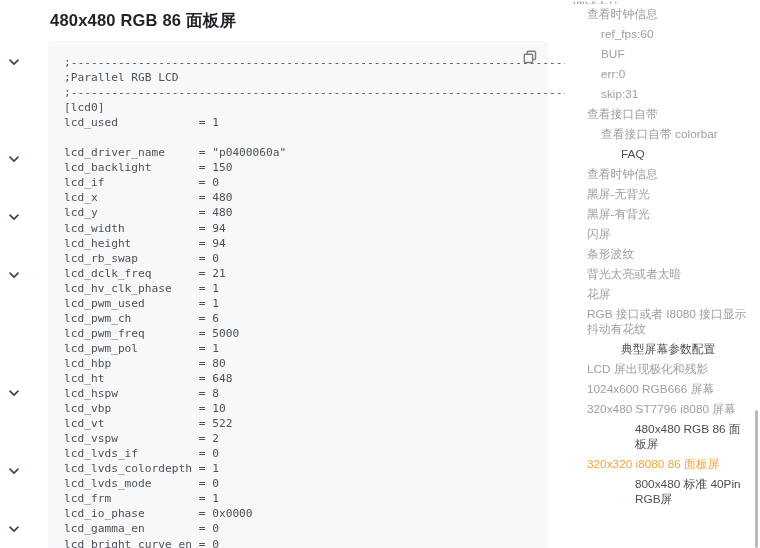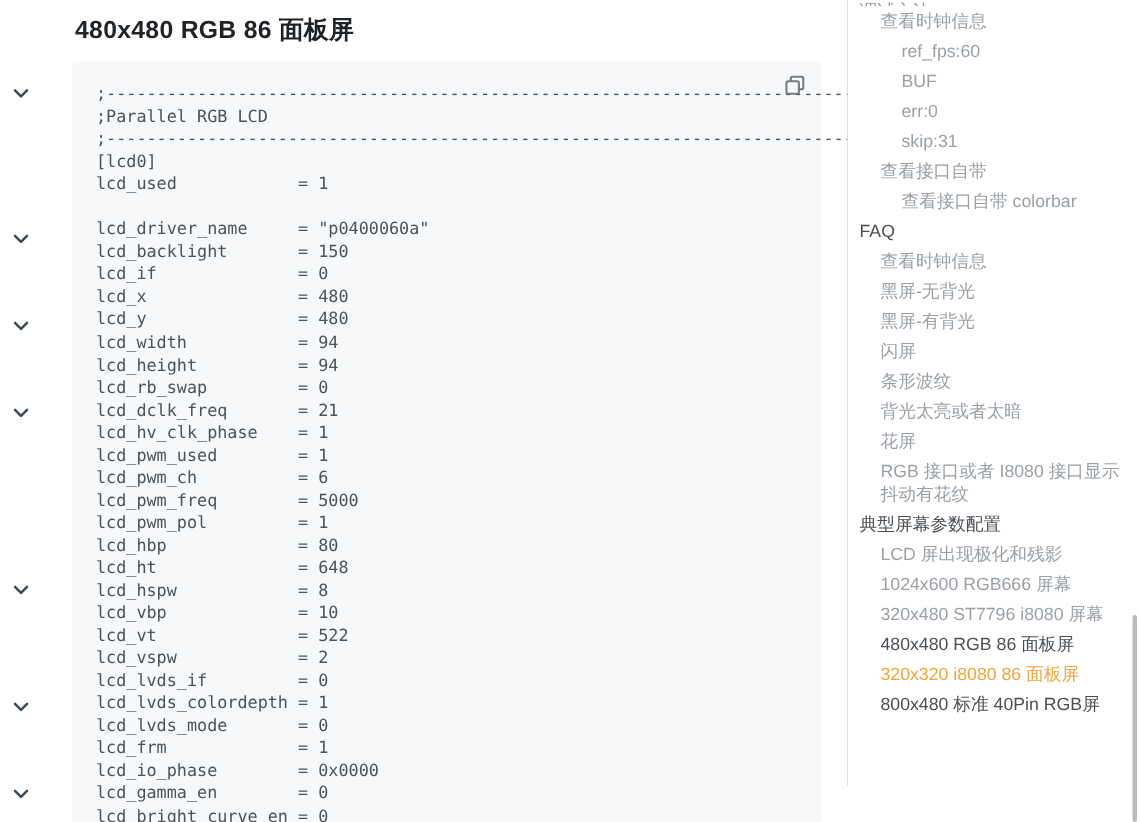--- a/index.html
+++ b/index.html
@@ -109,21 +109,21 @@
     color: #9aa0a6;
     line-height: 15px;
     padding: 2.5px 10px 2.5px 0;
     cursor: pointer;
     white-space: normal;
   }
   .rn-lv0 { padding-left: 8px;  color: #8d9399; }
   .rn-lv1 { padding-left: 22px; }
   .rn-lv2 { padding-left: 36px; }
   .rn-item.active { color: #f3a33c; }
-  .rn-item.dark { color: #4a4f55; }
+  .rn-item.dark { color: #4a4f55; margin-left: 48px; }
   .rn-item.clip-top {
     height: 4px;
     overflow: hidden;
     padding-top: 0; padding-bottom: 0;
     line-height: 15px;
   }
   .right-scroll-thumb {
     position: absolute;
     right: 2px; top: 410px;
     width: 3px; height: 138px;

